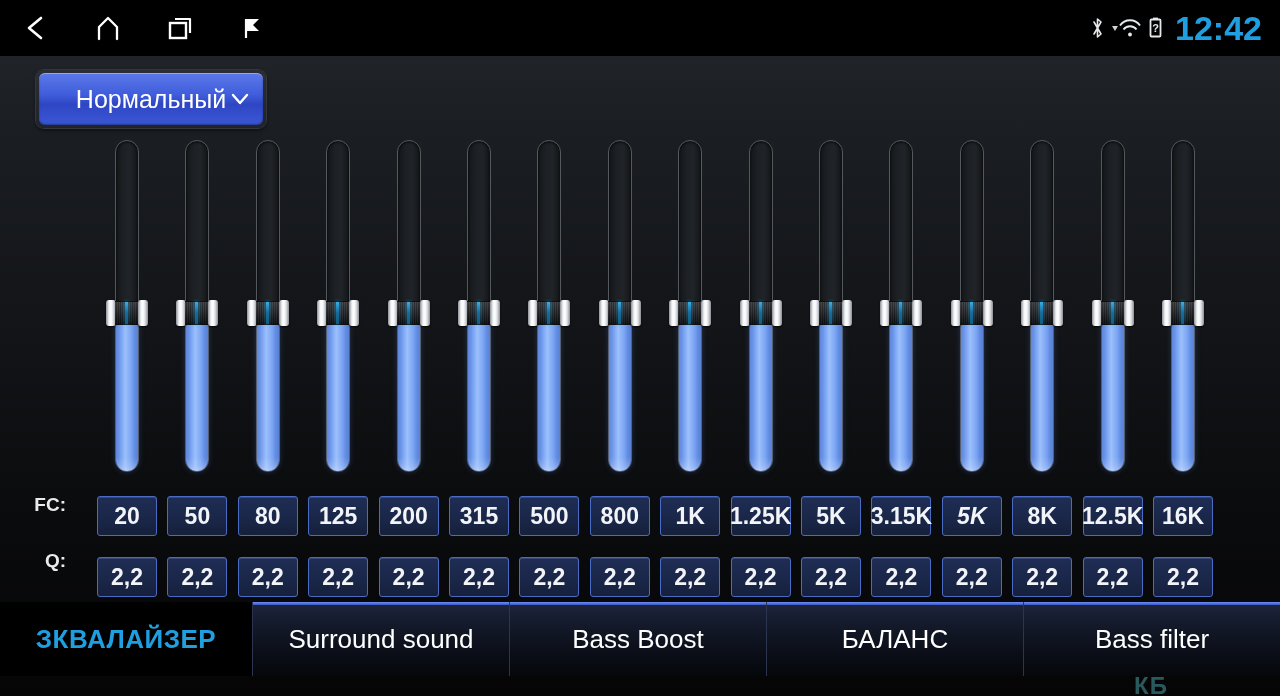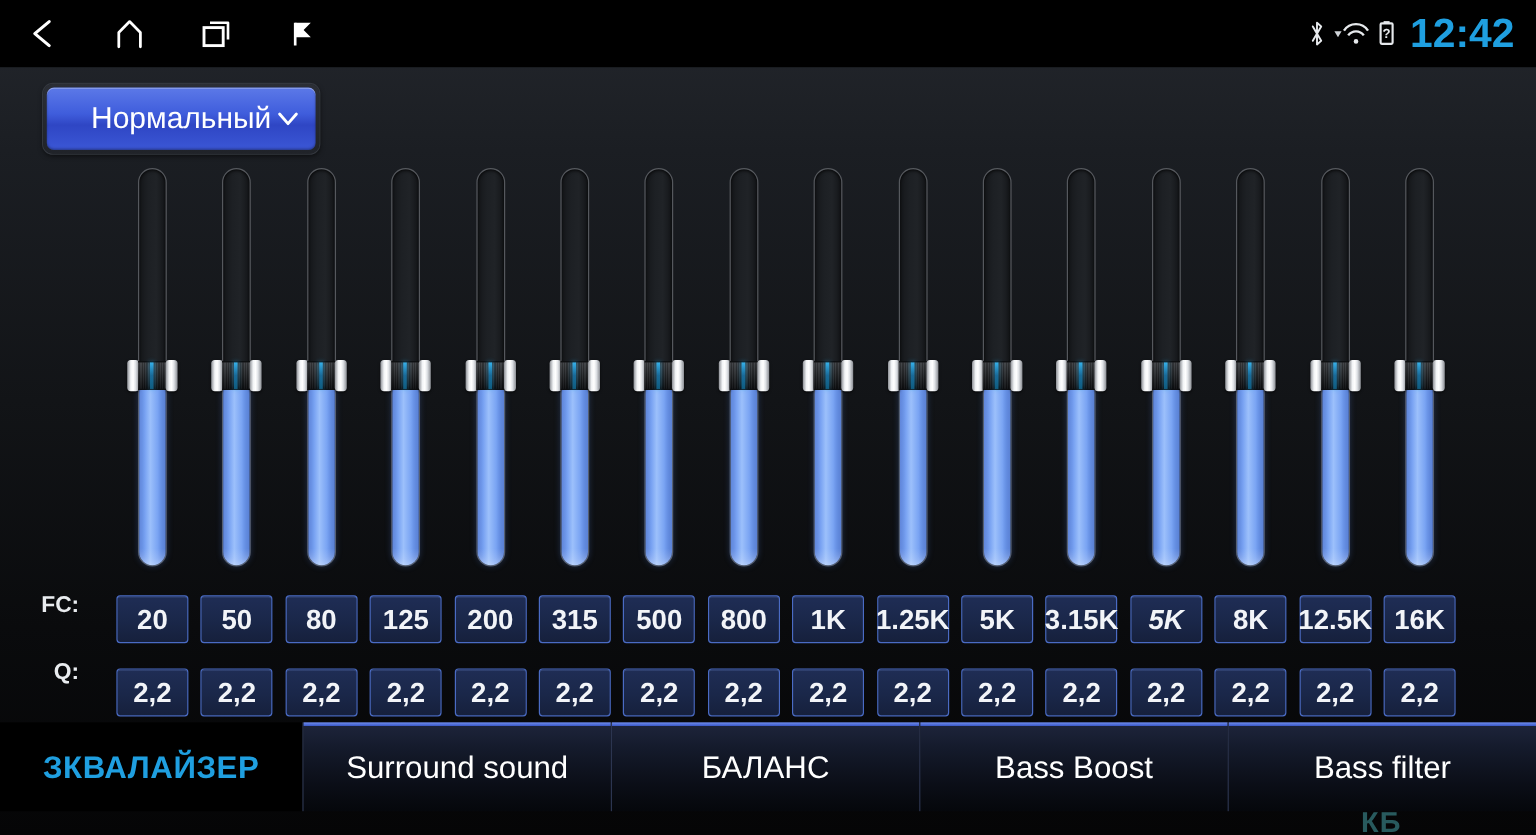--- a/index.html
+++ b/index.html
@@ -434,18 +434,18 @@
       <div class="valbox" style="left: 871.4px;">2,2</div>
       <div class="valbox" style="left: 941.8px;">2,2</div>
       <div class="valbox" style="left: 1012.2px;">2,2</div>
       <div class="valbox" style="left: 1082.6px;">2,2</div>
       <div class="valbox" style="left: 1153px;">2,2</div>
     </div>
 
   <div id="tabbar">
       <div class="tab active" style="width: 252px;">ЗКВАЛАЙЗЕР</div>
       <div class="tab inactive" style="width: 257px;">Surround sound</div>
+      <div class="tab inactive" style="width: 257px;">Bass Boost</div>
       <div class="tab inactive" style="width: 257px;">БАЛАНС</div>
-      <div class="tab inactive" style="width: 257px;">Bass Boost</div>
       <div class="tab inactive" style="width: 257px;">Bass filter</div>
     </div>
   <div id="watermark">КБ</div>
 </div>
 
 </body></html>

